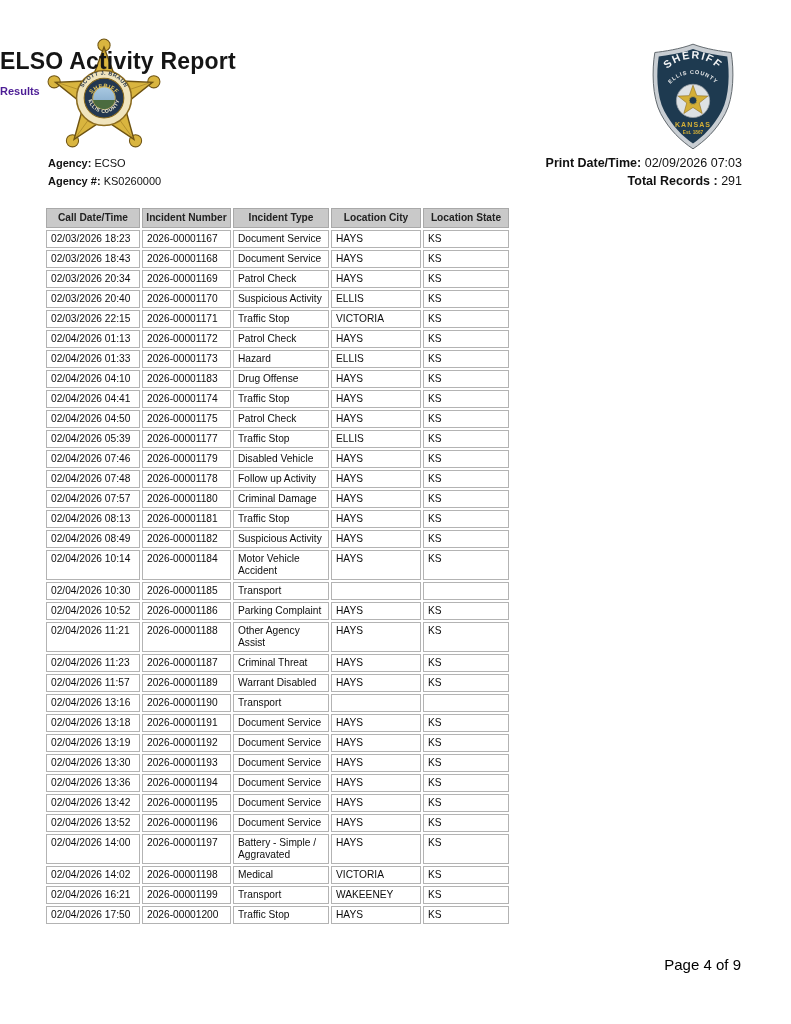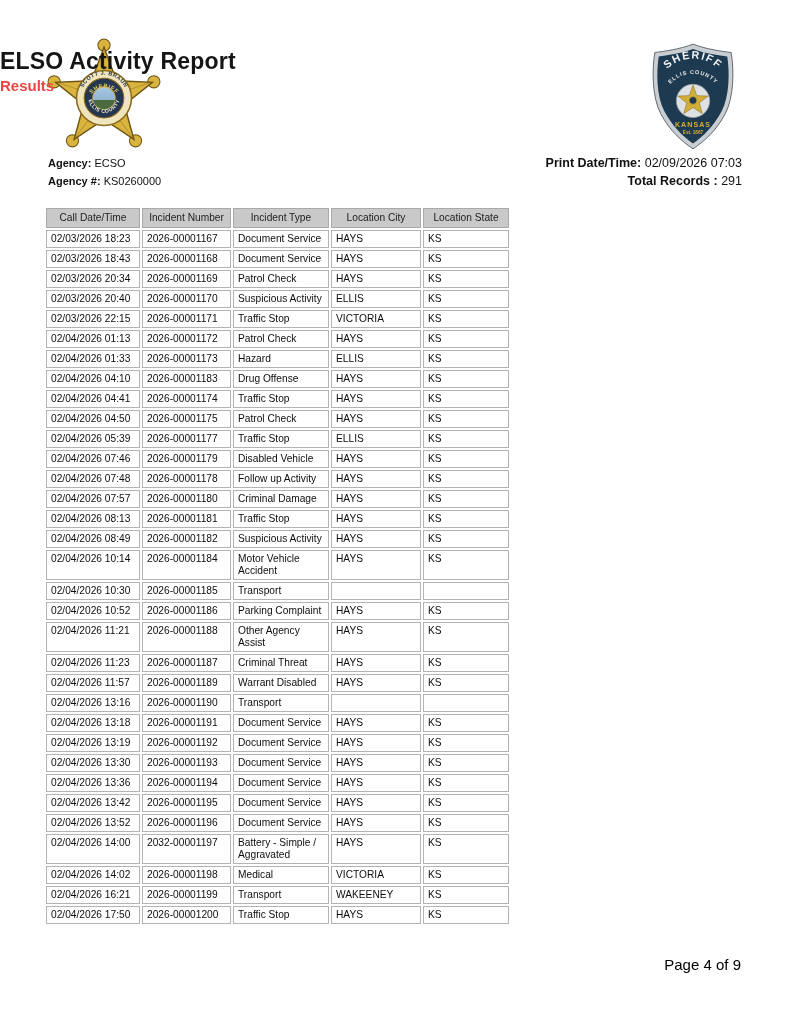--- a/index.html
+++ b/index.html
@@ -12,35 +12,35 @@
   *{margin:0;padding:0;box-sizing:border-box;}
   html,body{background:#ffffff;}
   body{font-family:"Liberation Sans","DejaVu Sans",sans-serif;color:var(--text);}
   .page{position:relative;width:791px;height:1024px;background:#ffffff;overflow:hidden;}
 
   .star-badge{position:absolute;left:45px;top:36px;width:118px;height:118px;}
   .shield-badge{position:absolute;left:648px;top:42px;width:90px;height:110px;}
 
   .title-block{position:absolute;left:0;right:0;top:48px;}
   .report-title{font-size:23px;font-weight:bold;letter-spacing:0.2px;color:#151515;}
-  .report-subtitle{margin-top:2px;font-size:15px;font-weight:bold;color:#ef4444;}
+  .report-subtitle{margin-top:10px;font-size:11px;font-weight:bold;color:#4c1d95;}
 
   .agency-block{position:absolute;left:48px;top:154px;font-size:11px;line-height:18px;}
   .print-block{position:absolute;right:49px;top:154px;font-size:12.5px;line-height:18px;text-align:right;}
   .meta-label{font-weight:bold;}
 
   table.report-table{
     position:absolute;left:44px;top:206px;
     border-collapse:separate;border-spacing:2px;
     table-layout:fixed;width:467px;
   }
   table.report-table th{
     background:var(--header-bg);
     border:1px solid #a9a9a9;
-    font-size:10.2px;font-weight:normal;color:#222;
+    font-size:10.2px;font-weight:bold;color:#222;
     padding:3px 2px;line-height:12px;text-align:center;
     overflow:hidden;
   }
   table.report-table td{
     background:#ffffff;
     border:1px solid var(--cell-border);
     font-size:10.2px;color:#0d0d0d;
     padding:2px 2px 2px 4px;line-height:12px;
     vertical-align:top;text-align:left;
     overflow:hidden;word-wrap:break-word;
@@ -349,21 +349,21 @@
         </tr>
         <tr>
           <td>02/04/2026 13:52</td>
           <td>2026-00001196</td>
           <td>Document Service</td>
           <td>HAYS</td>
           <td>KS</td>
         </tr>
         <tr>
           <td>02/04/2026 14:00</td>
-          <td>2032-00001197</td>
+          <td>2026-00001197</td>
           <td>Battery - Simple / Aggravated</td>
           <td>HAYS</td>
           <td>KS</td>
         </tr>
         <tr>
           <td>02/04/2026 14:02</td>
           <td>2026-00001198</td>
           <td>Medical</td>
           <td>VICTORIA</td>
           <td>KS</td>

